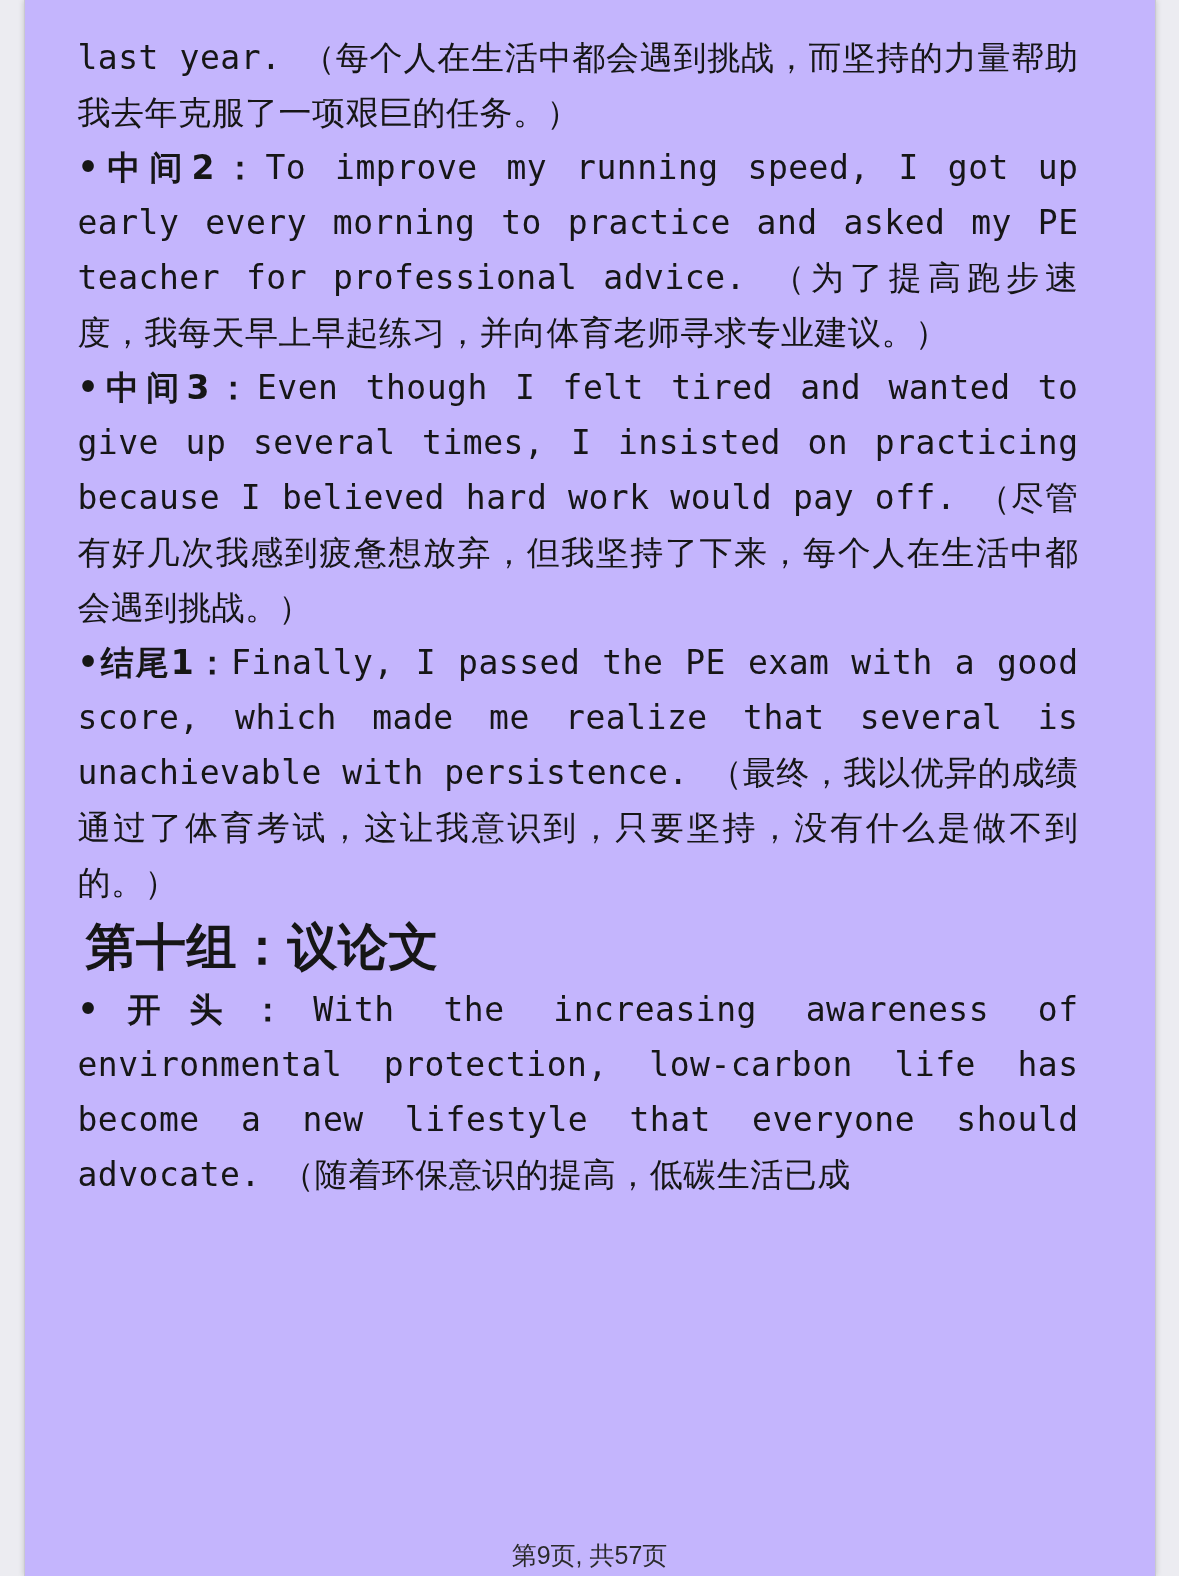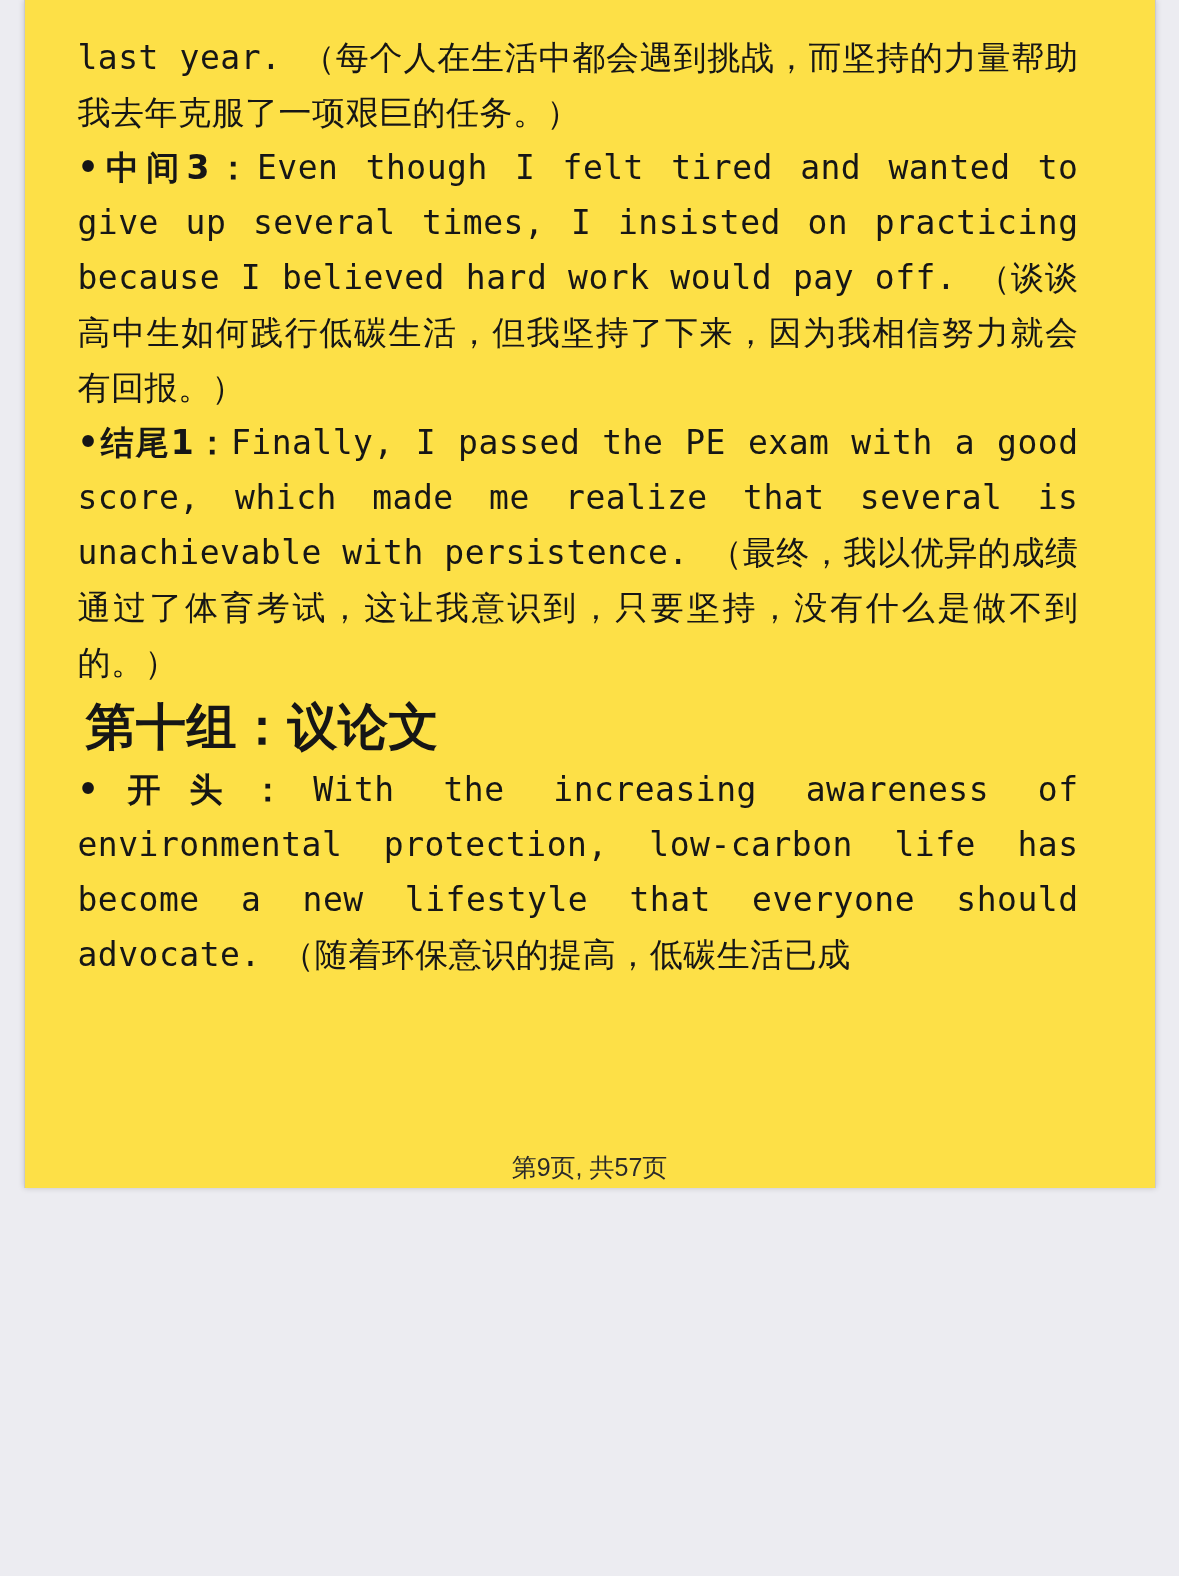--- a/index.html
+++ b/index.html
@@ -12,22 +12,22 @@
     width: 1179px;
     height: 1576px;
     overflow: hidden;
     background: #ececf1;
     display: flex;
     justify-content: center;
   }
   .page {
     position: relative;
     width: 1132px;
-    height: 1188px;
-    background: #fde047;
+    height: 1576px;
+    background: #c4b5fd;
     border-left: 1px solid #c9c9cf;
     border-right: 1px solid #c9c9cf;
     box-shadow: 0 0 6px rgba(0,0,0,0.18);
     padding: 30px 76px 60px 53px;
     overflow: hidden;
   }
   .content {
     font-size: 33px;
     line-height: 55px;
     color: #161616;
@@ -67,20 +67,21 @@
     margin-top: 8px;
   }
 </style>
 </head>
 <body>
 
 <div class="viewport">
   <div class="page">
     <div class="content" id="content">
         <div class="para"><span class="text">last year. （每个人在生活中都会遇到挑战，而坚持的力量帮助我去年克服了一项艰巨的任务。）</span></div>
-        <div class="para"><span class="bullet">•</span><span class="label">中间3：</span><span class="text">Even though I felt tired and wanted to give up several times, I insisted on practicing because I believed hard work would pay off. （谈谈高中生如何践行低碳生活，但我坚持了下来，因为我相信努力就会有回报。）</span></div>
+        <div class="para"><span class="bullet">•</span><span class="label">中间2：</span><span class="text">To improve my running speed, I got up early every morning to practice and asked my PE teacher for professional advice. （为了提高跑步速度，我每天早上早起练习，并向体育老师寻求专业建议。）</span></div>
+        <div class="para"><span class="bullet">•</span><span class="label">中间3：</span><span class="text">Even though I felt tired and wanted to give up several times, I insisted on practicing because I believed hard work would pay off. （尽管有好几次我感到疲惫想放弃，但我坚持了下来，每个人在生活中都会遇到挑战。）</span></div>
         <div class="para"><span class="bullet">•</span><span class="label">结尾1：</span><span class="text">Finally, I passed the PE exam with a good score, which made me realize that several is unachievable with persistence. （最终，我以优异的成绩通过了体育考试，这让我意识到，只要坚持，没有什么是做不到的。）</span></div>
         <div class="heading">第十组：议论文</div>
         <div class="para"><span class="bullet">•</span><span class="label">开头：</span><span class="text">With the increasing awareness of environmental protection, low-carbon life has become a new lifestyle that everyone should advocate. （随着环保意识的提高，低碳生活已成</span></div>
       </div>
     <div class="footer">第9页, 共57页</div>
   </div>
 </div>
 
 </body></html>

